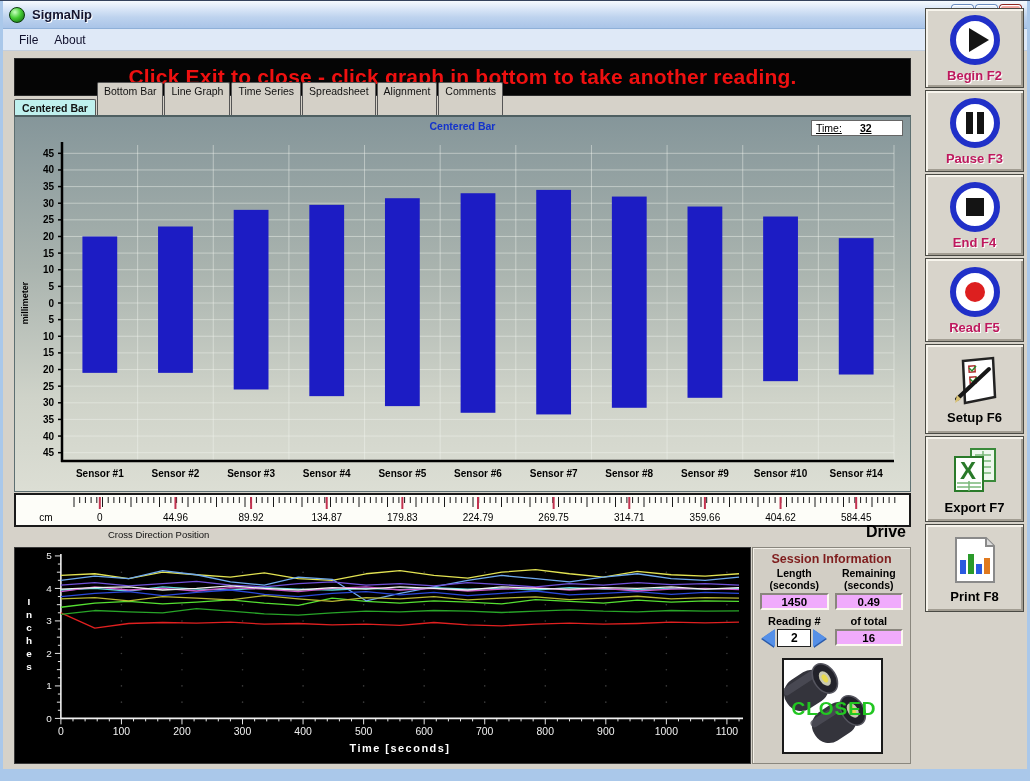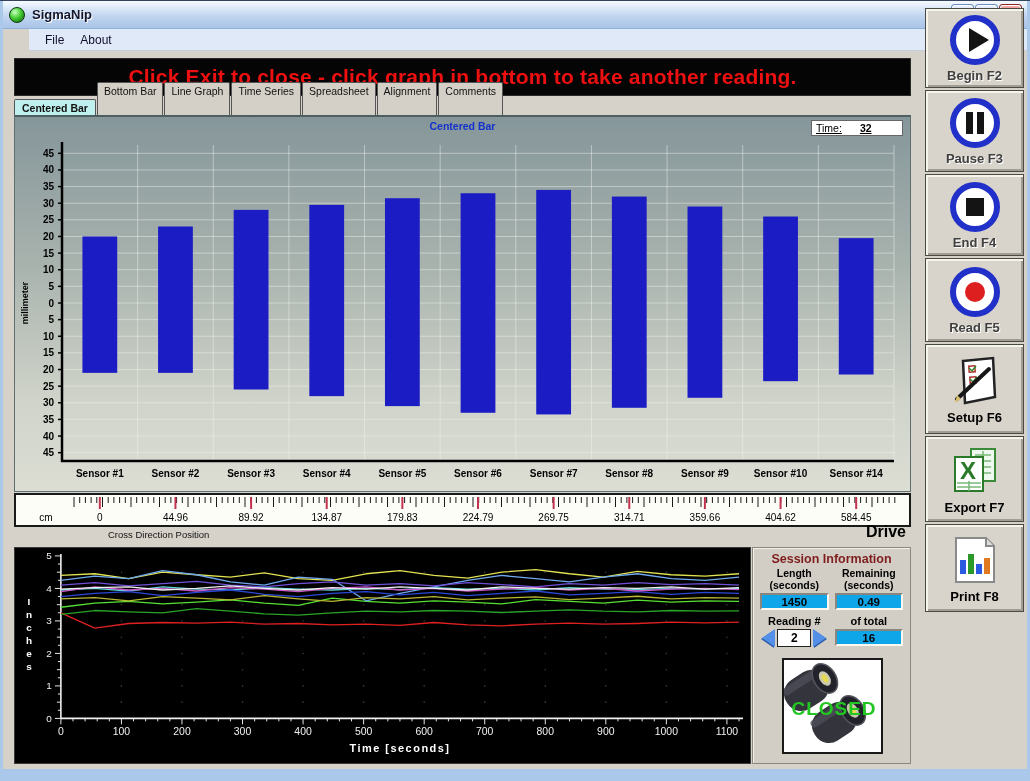--- a/index.html
+++ b/index.html
@@ -21,21 +21,21 @@
     align-items:center;justify-content:center;color:#17407f;font-size:11px;font-weight:bold;
     box-shadow:0 0 0 1px #6a8cc0;}
   .winbtn.close{background:linear-gradient(180deg,#f6b2ac,#e4564b 55%,#c4281e);color:#fff;
     box-shadow:0 0 0 1px #90251e;}
   .glyph-min{display:block;width:8px;height:3px;background:currentColor;margin-top:8px;}
   .glyph-restore{display:block;width:8px;height:7px;border:1px solid currentColor;border-top-width:2px;position:relative;}
   .glyph-restore::before{content:"";position:absolute;left:2px;top:-4px;width:7px;height:6px;
     border:1px solid currentColor;border-top-width:2px;}
   
   .menubar{position:absolute;left:0;right:0;top:28px;height:22px;background:#dfe9f7;
-    display:flex;align-items:center;padding-left:8px;border-bottom:1px solid #c2cede;margin-left:26px;}
+    display:flex;align-items:center;padding-left:8px;border-bottom:1px solid #c2cede;}
   .menu-item{font-size:12px;color:#10102c;padding:2px 8px;cursor:default;}
   
   .main{position:absolute;left:0;right:0;top:50px;bottom:0;}
   .banner{position:absolute;left:11px;top:7px;width:897px;height:38px;background:#050505;
     display:flex;align-items:center;justify-content:center;border:1px solid #2a2a2a;}
   .banner span{color:#ee1010;font-size:21px;font-weight:bold;letter-spacing:.2px;}
   .tabs{position:absolute;left:11px;top:48px;height:17px;display:flex;align-items:flex-end;}
   .tab{font-size:10.5px;color:#111;background:#d4d0c7;border:1px solid #555;border-bottom:none;
     padding:2px 6px 19px 6px;margin-right:1px;border-radius:2px 2px 0 0;}
   .tab.sel{background:#bff0ee;font-weight:bold;padding:2px 7px 2px 7px;}
@@ -59,21 +59,21 @@
   .drive{position:absolute;right:121px;top:472px;font-size:16px;font-weight:bold;color:#000;}
   
   .ts-panel{position:absolute;left:11px;top:496px;width:737px;height:217px;background:#000;
     border:1px solid #3a3a3a;}
   #tschart{width:100%;height:100%;}
   .session{position:absolute;left:749px;top:496px;width:159px;height:217px;background:#d2cec5;
     border:1px solid #8a877e;box-shadow:inset 1px 1px 0 #f3f0e8;padding-top:4px;}
   .s-title{text-align:center;font-size:12.5px;font-weight:bold;color:#7f1d1d;}
   .s-grid{display:grid;grid-template-columns:1fr 1fr;column-gap:6px;row-gap:2px;padding:2px 7px 0 7px;}
   .s-lab{font-size:10.5px;font-weight:bold;text-align:center;line-height:1.1;}
-  .s-box{height:17px;background:#0ea5e9;border-top:2px solid #8a867e;border-left:2px solid #8a867e;
+  .s-box{height:17px;background:#f0abfc;border-top:2px solid #8a867e;border-left:2px solid #8a867e;
     border-bottom:2px solid #fbf8f0;border-right:2px solid #fbf8f0;
     font-size:11.5px;font-weight:bold;display:flex;align-items:center;justify-content:center;}
   .s-lab2{font-size:11px;font-weight:bold;text-align:center;margin-top:3px;}
   .spinner{display:flex;align-items:center;justify-content:center;}
   .arr-l{width:0;height:0;border-top:9px solid transparent;border-bottom:9px solid transparent;
     border-right:13px solid #5590e8;filter:drop-shadow(-1px 1px 0 #2a5aa8);}
   .arr-r{width:0;height:0;border-top:9px solid transparent;border-bottom:9px solid transparent;
     border-left:13px solid #5590e8;filter:drop-shadow(1px 1px 0 #2a5aa8);}
   .r-box{width:34px;height:18px;background:#fff;border:1px solid #222;margin:0 2px;
     font-size:12px;font-weight:bold;display:flex;align-items:center;justify-content:center;}
@@ -81,21 +81,21 @@
     border:2px solid #1a1a1a;}
   .closed{position:absolute;left:-16px;top:38px;width:132px;text-align:center;
     font-size:19px;font-weight:bold;color:#22c622;letter-spacing:1px;}
   
   .btncol{position:absolute;left:922px;top:7px;width:99px;display:flex;flex-direction:column;}
   .sbtn{background:#d8d4cb;border:1px solid #4a4a44;
     box-shadow:inset 2px 2px 0 #f7f4ec,inset -2px -2px 0 #a29d92;
     display:flex;flex-direction:column;align-items:center;justify-content:center;
     margin-bottom:2px;cursor:pointer;}
   .blabel{font-size:13px;font-weight:bold;color:#000;margin-top:1px;}
-  .sbtn.dis .blabel{color:#404040;text-shadow:1px 1px 0 #fff;}
+  .sbtn.dis .blabel{color:#be185d;text-shadow:1px 1px 0 #fff;}
   .bicon{display:block;line-height:0;}
 </style>
 </head>
 <body>
 
 <div id="app">
  <div id="inner">
 
   <div class="titlebar">
     <span class="orb"></span>

